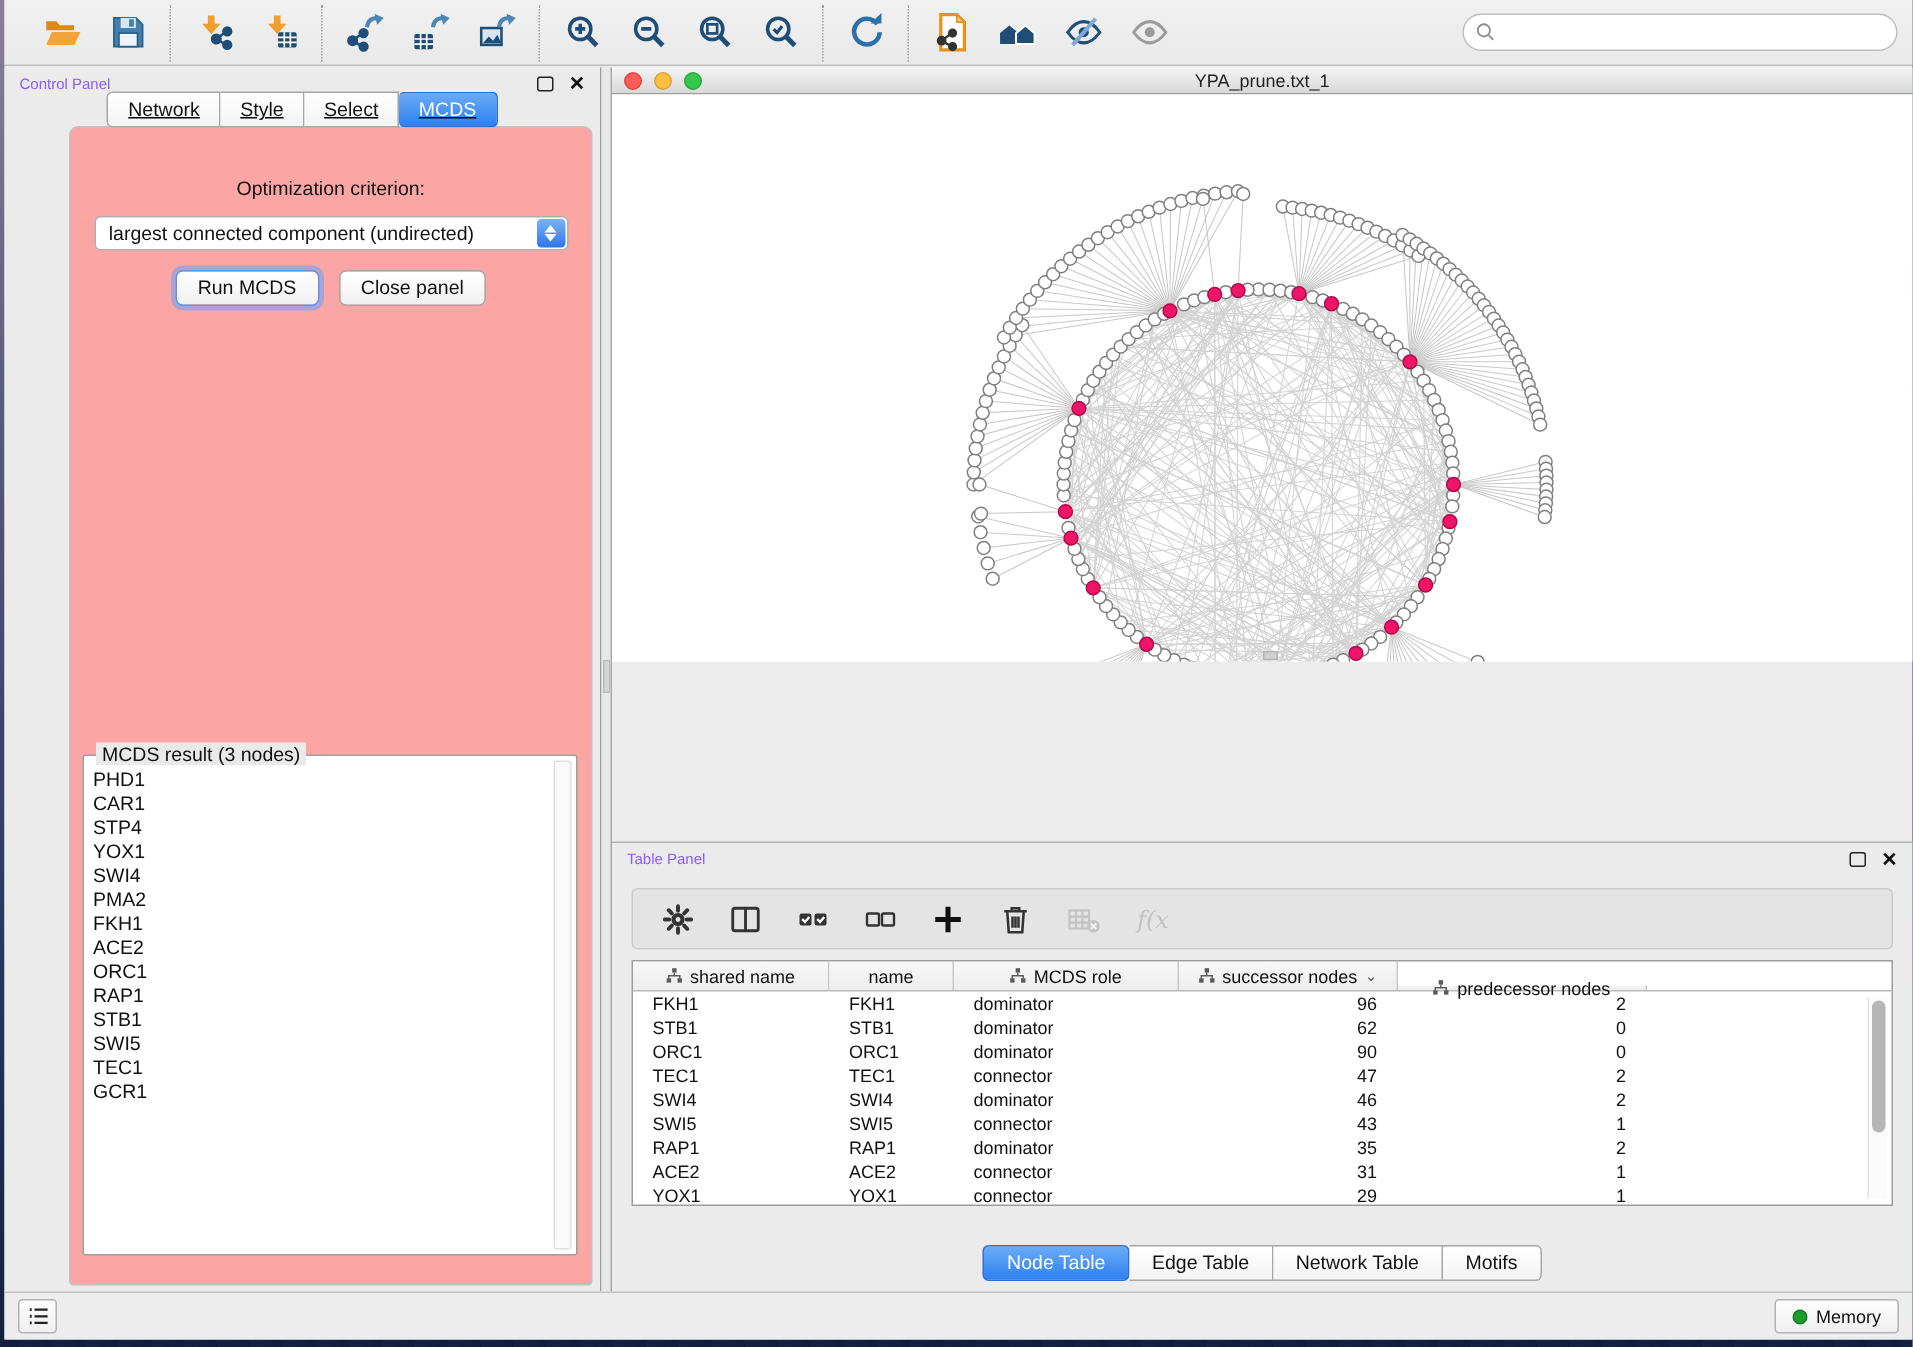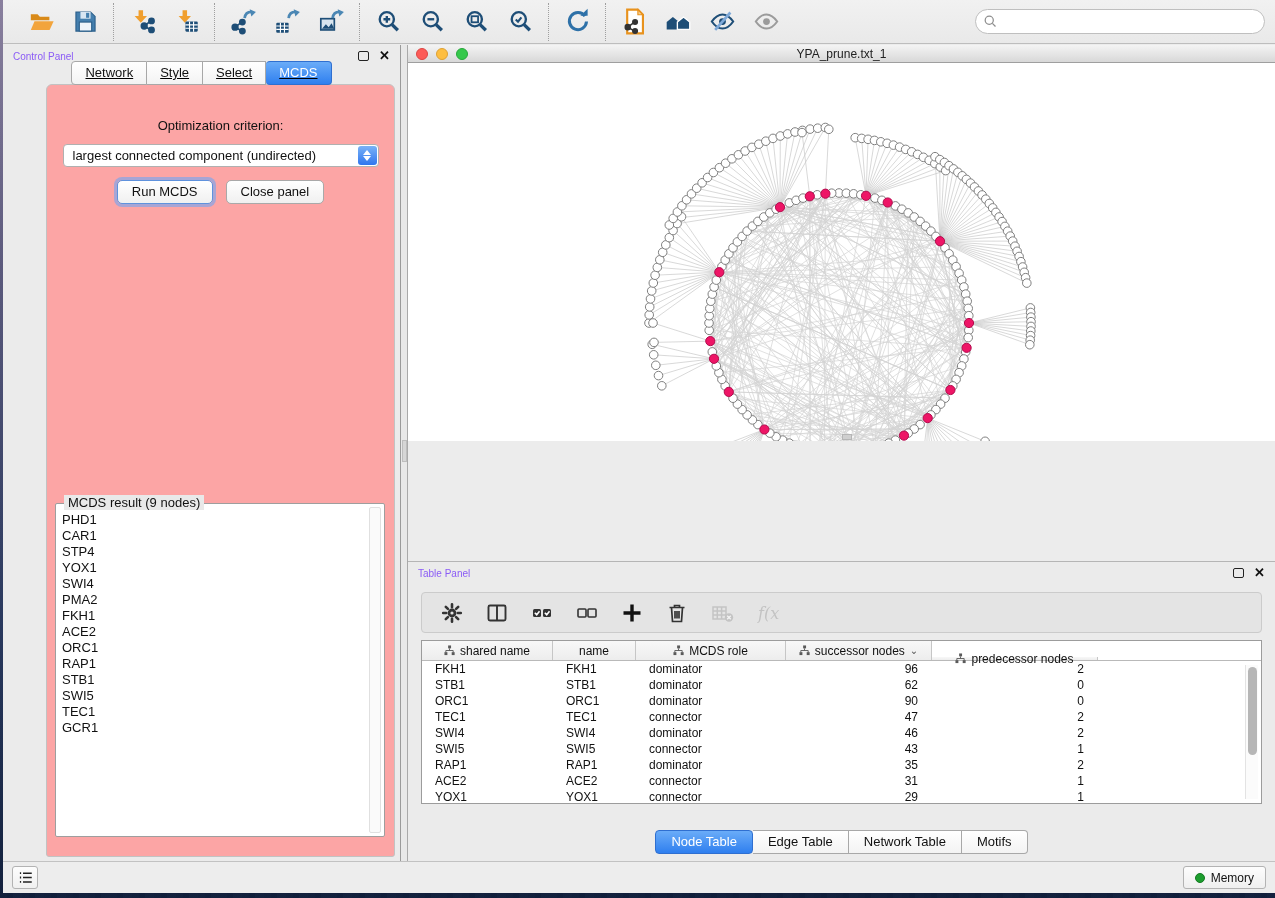--- a/index.html
+++ b/index.html
@@ -323,21 +323,21 @@
         <span class="stepper">
             <i class="up"></i>
             <i class="dn"></i>
           </span>
       </div>
       <div id="cp-buttons">
         <button class="pushbtn focused">Run MCDS</button>
         <button class="pushbtn">Close panel</button>
       </div>
       <div id="mcds-fieldset">
-        <span id="mcds-legend">MCDS result (9 nodes)</span>
+        <span id="mcds-legend">MCDS result (3 nodes)</span>
         <div id="mcds-list">
             <div class="mcds-item">PHD1</div>
             <div class="mcds-item">CAR1</div>
             <div class="mcds-item">STP4</div>
             <div class="mcds-item">YOX1</div>
             <div class="mcds-item">SWI4</div>
             <div class="mcds-item">PMA2</div>
             <div class="mcds-item">FKH1</div>
             <div class="mcds-item">ACE2</div>
             <div class="mcds-item">ORC1</div>

